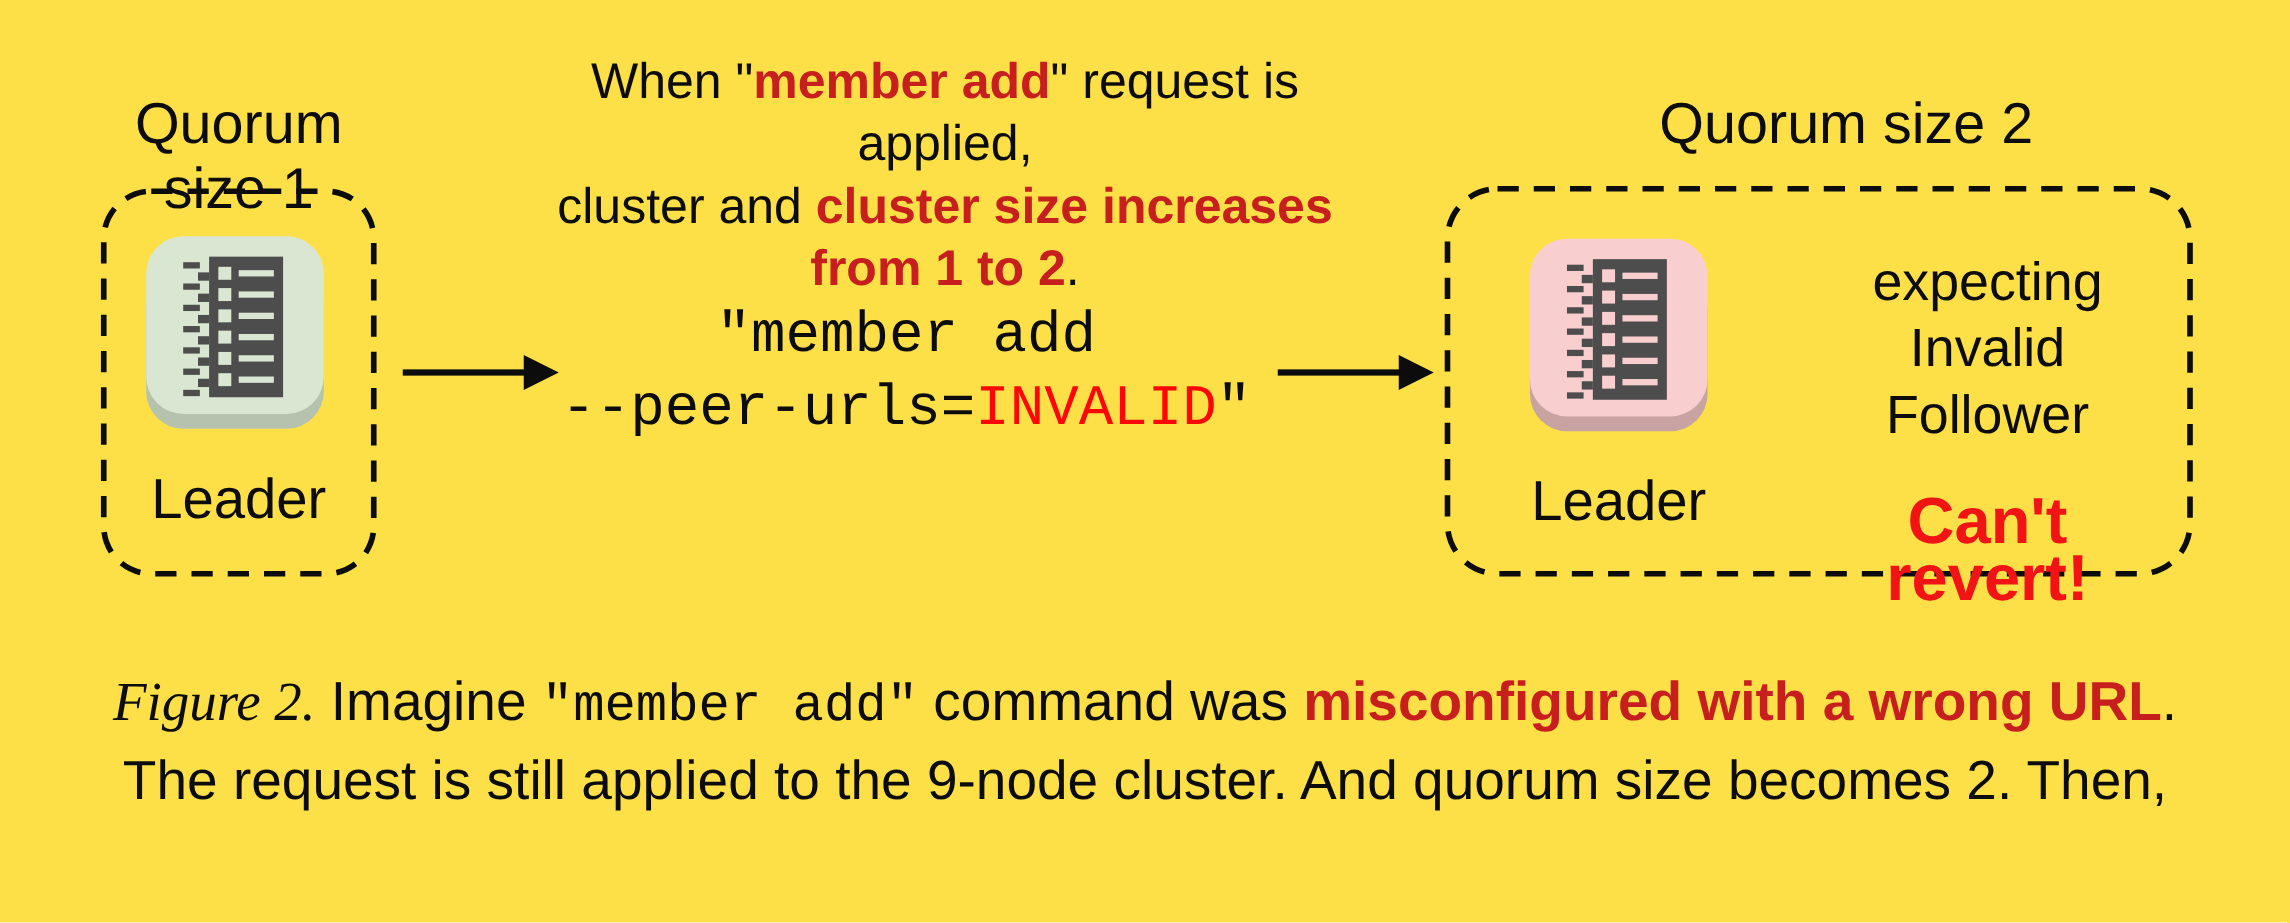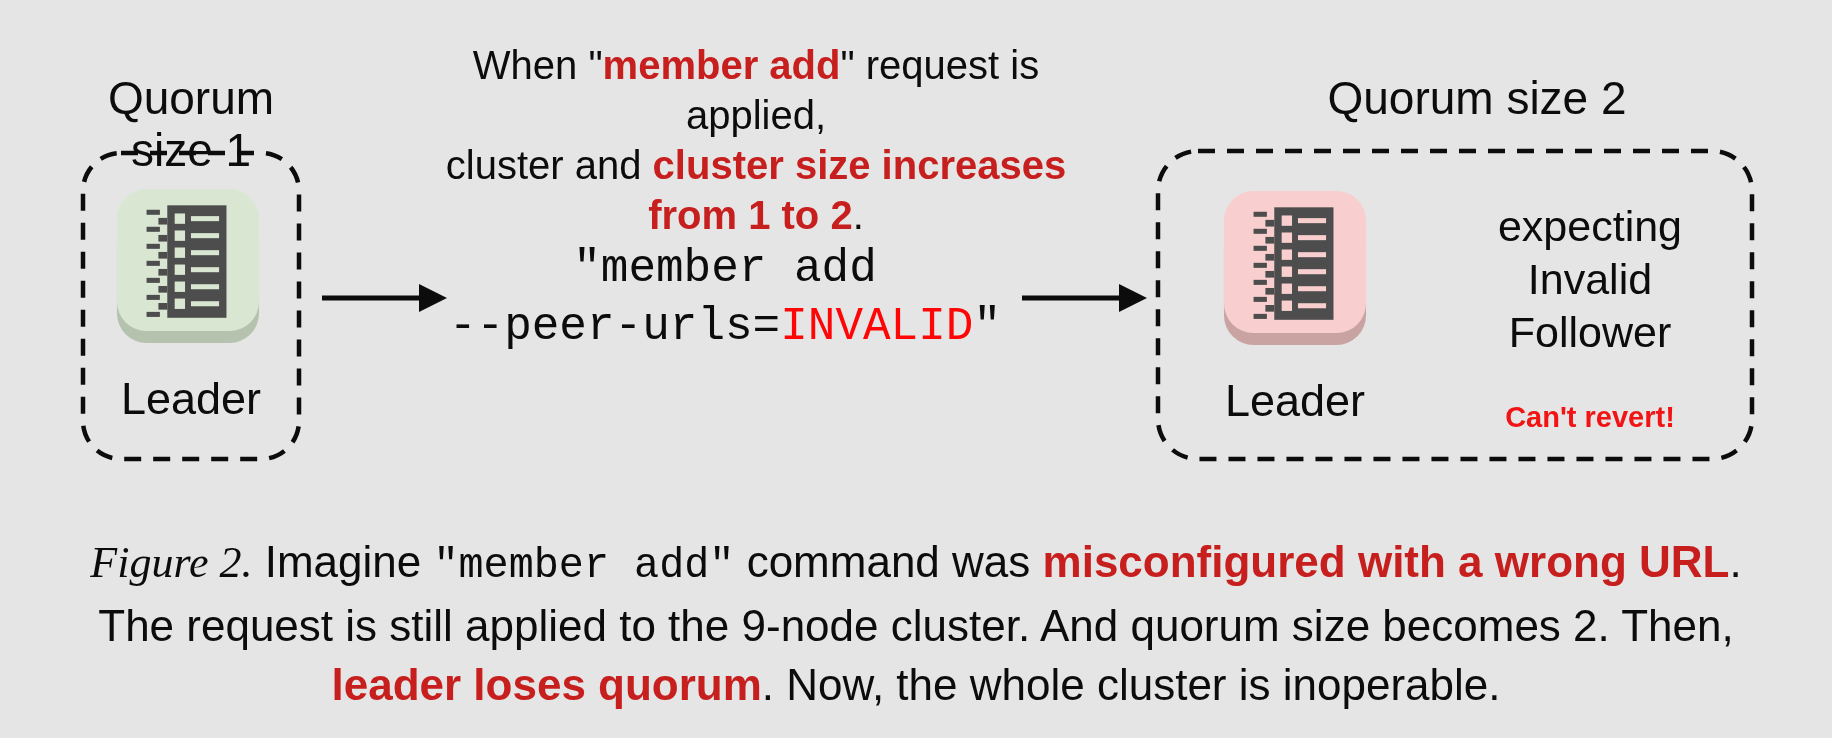--- a/index.html
+++ b/index.html
@@ -1,19 +1,19 @@
 <!DOCTYPE html>
 <html style="--ink: #0c0c0c; --crimson: #c71e1e; --brightred: #ff0505; --warnred: #f21414; --greenbg: #d9e7d2; --greenshadow: #b5c3ae; --pinkbg: #f8cfce; --pinkshadow: #c9a3a2; --glyph: #4d4d4d;"><head>
 <meta charset="utf-8">
 <style>
   html,body{margin:0;padding:0;background:#ffffff;}
   #canvas{
     position:relative;
     width:1832px;height:738px;
-    background:#e5e5e5;
+    background:#fde047;
     font-family:"Liberation Sans", sans-serif;
     color:var(--ink,#0c0c0c);
     overflow:hidden;
   }
   .abs{position:absolute;}
   .center{text-align:center;}
 
   
   .quorum-label{font-size:46px;line-height:52px;font-weight:400;color:var(--ink);}
 
@@ -41,21 +41,21 @@
   .seg-boldred{color:var(--crimson);font-weight:700;}
   .seg-mono{font-family:"Liberation Mono", monospace;font-size:0.95em;}
   .seg-code{font-family:"Liberation Mono", monospace;}
   .seg-code-invalid{font-family:"Liberation Mono", monospace;color:var(--brightred);}
 
   
   .command{font-family:"Liberation Mono", monospace;font-size:46px;line-height:58px;color:var(--ink);}
 
   
   .expecting{font-size:43px;line-height:53px;color:var(--ink);}
-  .warning{font-size:29px;line-height:46px;font-weight:700;color:var(--warnred);}
+  .warning{font-size:52px;line-height:46px;font-weight:700;color:var(--warnred);}
 
   
   .caption{font-size:44px;line-height:59px;color:var(--ink);}
 
   .arrow{position:absolute;}
 </style>
 </head>
 <body>
 
 <div id="canvas">
@@ -179,16 +179,15 @@
       <div>Invalid</div>
       <div>Follower</div>
     </div>
 
     <div class="abs center warning" style="left:300px;top:246px;width:270px;">Can't revert!</div>
   </div>
 
   <div class="abs center caption" style="left:40px;top:532px;width:1752px;">
     <div><span class="seg-italic">Figure 2.</span><span class="seg-plain"> Imagine </span><span class="seg-mono">"member add"</span><span class="seg-plain"> command was </span><span class="seg-boldred">misconfigured with a wrong URL</span><span class="seg-plain">.</span></div>
     <div><span class="seg-plain">The request is still applied to the 9-node cluster. And quorum size becomes 2. Then,</span></div>
-    <div><span class="seg-boldred">leader loses quorum</span><span class="seg-plain">. Now, the whole cluster is inoperable.</span></div>
   </div>
 
 </div>
 
 </body></html>

